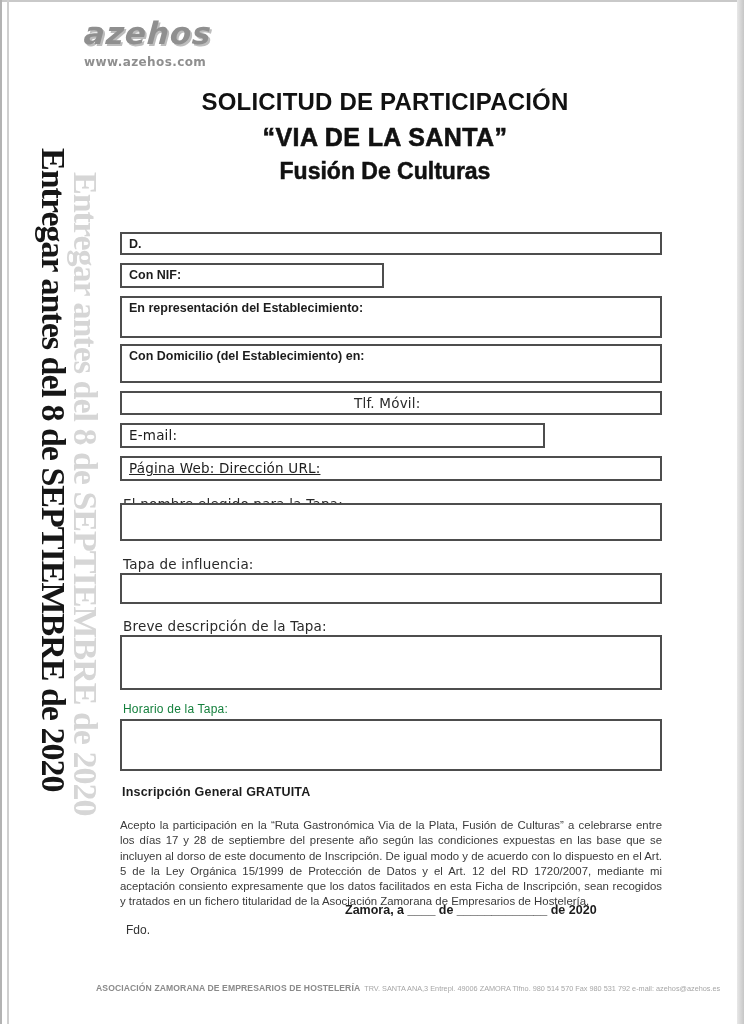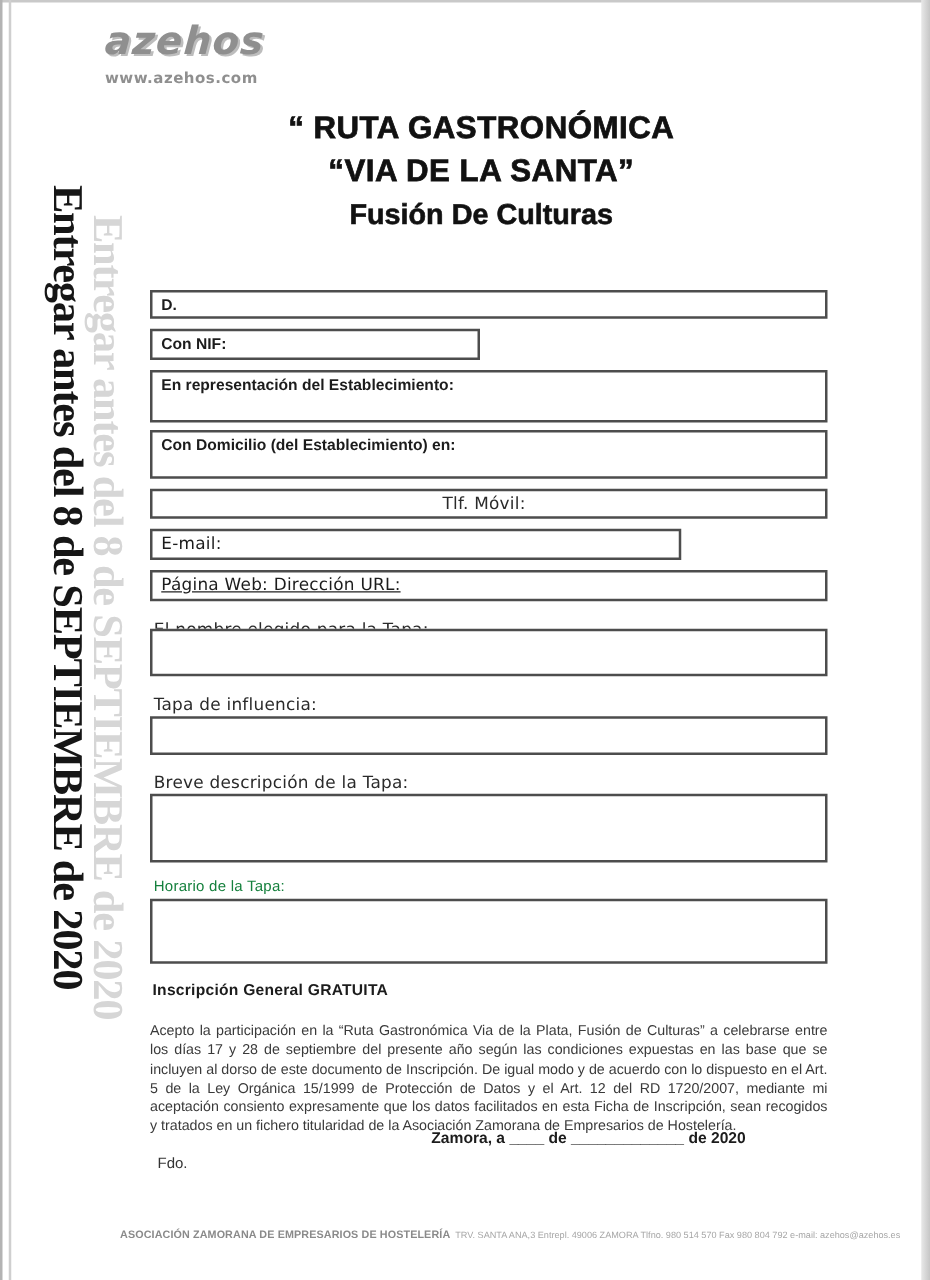--- a/index.html
+++ b/index.html
@@ -65,21 +65,21 @@
   <div class="edge-left-outer"></div>
   <div class="edge-left-inner"></div>
   <div class="edge-right"></div>
 
   <div class="logo">
     <div class="logo-word">azehos</div>
     <div class="logo-url">www.azehos.com</div>
   </div>
 
   <div class="title">
-    <div class="title-l2">“ RUTA GASTRONÓMICA</div>
+    <div class="title-l1">SOLICITUD DE  PARTICIPACIÓN</div>
     <div class="title-l3">“VIA DE LA SANTA”</div>
     <div class="title-l4">Fusión De Culturas</div>
   </div>
 
   <div class="vtext ghost">Entregar antes del 8 de SEPTIEMBRE de 2020</div>
   <div class="vtext main">Entregar antes del 8 de SEPTIEMBRE de 2020</div>
 
   <div class="form">
 
     <div class="fbox" style="top:232px;height:23px;">
@@ -126,16 +126,16 @@
 
     <div class="legal">Acepto la participación en la “Ruta Gastronómica Via de la Plata, Fusión de Culturas”  a celebrarse entre los días 17 y 28 de septiembre  del presente año según las condiciones expuestas en las base que se incluyen al dorso de este documento de Inscripción. De igual modo y de acuerdo con lo dispuesto en el Art. 5 de la Ley Orgánica 15/1999 de Protección de Datos y el Art. 12 del RD 1720/2007, mediante mi aceptación consiento expresamente que los datos facilitados en  esta Ficha de Inscripción, sean recogidos y tratados en un fichero titularidad de la Asociación Zamorana de Empresarios de Hostelería.</div>
 
     <div class="dateline">Zamora, a ____ de _____________ de 2020</div>
 
     <div class="fdo">Fdo.</div>
 
   </div>
 
   <div class="footer">
-    <span class="footer-org">ASOCIACIÓN ZAMORANA DE EMPRESARIOS DE HOSTELERÍA</span><span class="footer-addr">TRV. SANTA ANA,3 Entrepl. 49006 ZAMORA Tlfno. 980 514 570 Fax 980 804 792  e-mail: azehos@azehos.es</span>
+    <span class="footer-org">ASOCIACIÓN ZAMORANA DE EMPRESARIOS DE HOSTELERÍA</span><span class="footer-addr">TRV. SANTA ANA,3 Entrepl. 49006 ZAMORA Tlfno. 980 514 570 Fax 980 531 792  e-mail: azehos@azehos.es</span>
   </div>
 
 </div>
 
 </body></html>

